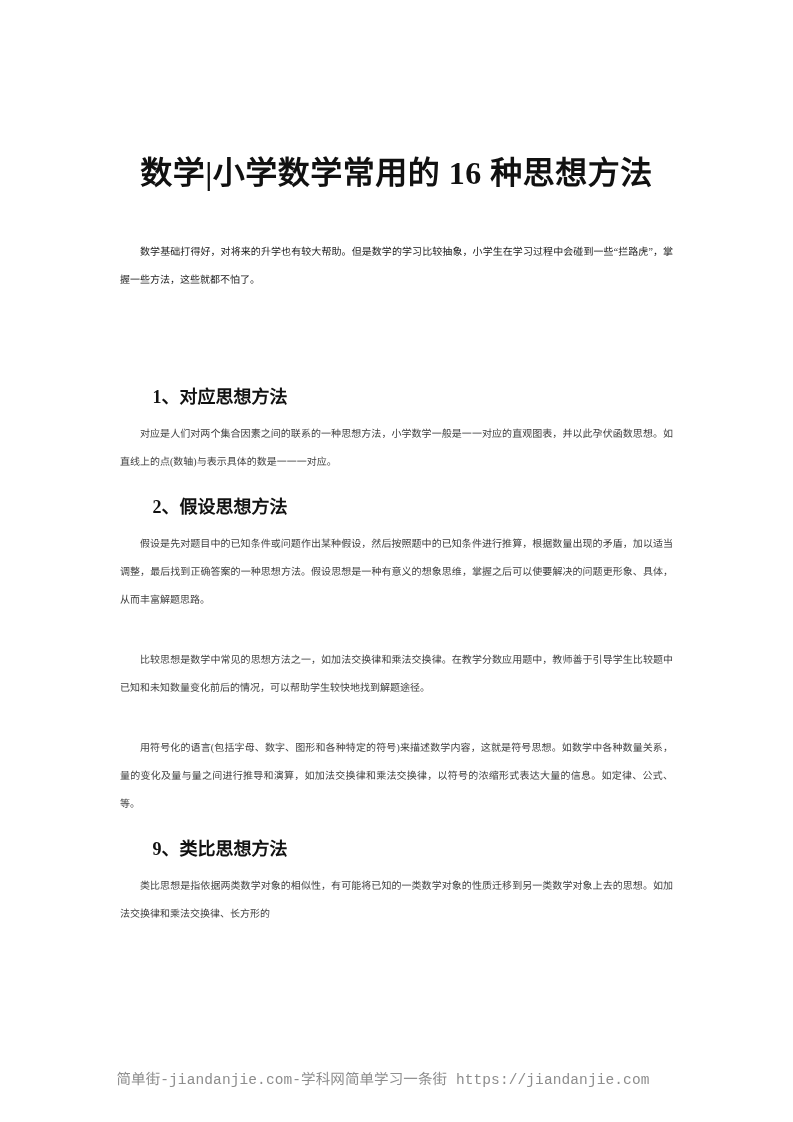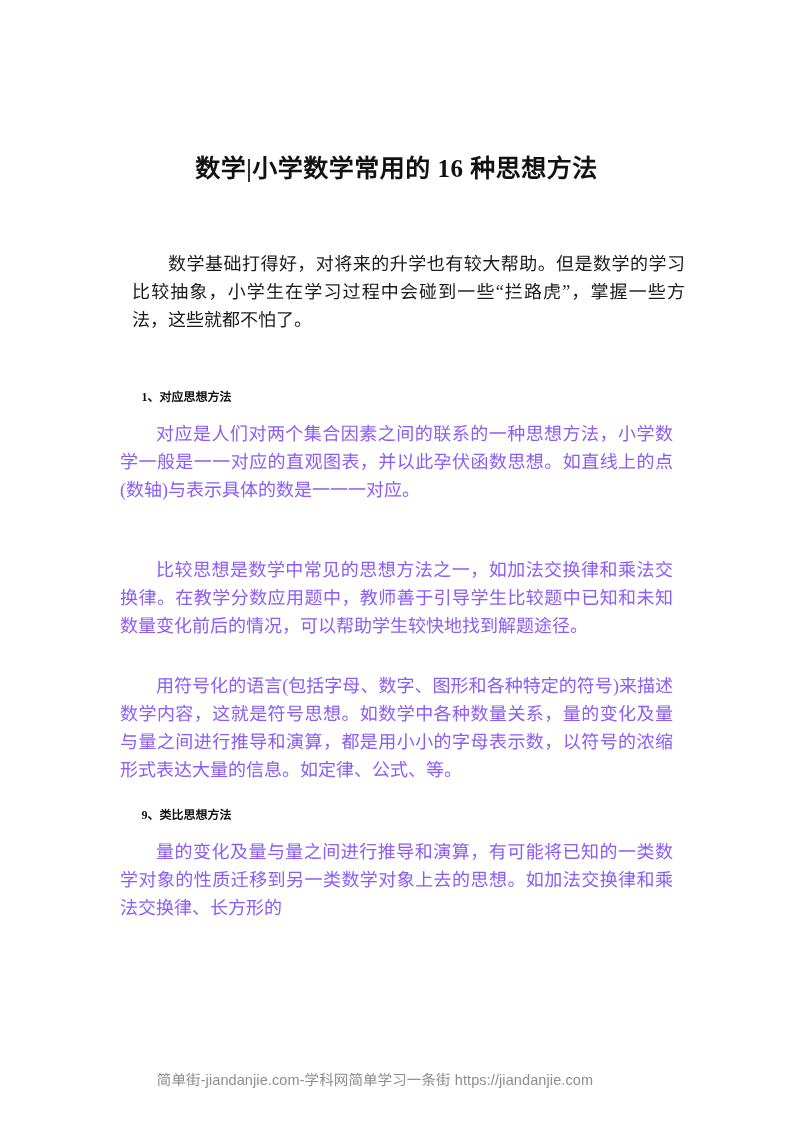--- a/index.html
+++ b/index.html
@@ -34,36 +34,36 @@
 
   
   .doc-title {
     margin: 0;
     padding: 0;
     position: absolute;
     left: -120px;
     top: 154px;
     width: 793px;
     text-align: center;
-    font-size: 25px;
+    font-size: 32px;
     font-weight: bold;
     letter-spacing: 0.5px;
     line-height: 1.2;
     color: #111111;
     font-family: "Liberation Serif", "DejaVu Serif", serif;
   }
 
   
   .intro {
     position: absolute;
     left: 0;
     top: 238px;
     width: 553px;
-    margin: 12px;
-    font-size: 18px;
+    margin: 0;
+    font-size: 10px;
     line-height: 28px;
     text-align: justify;
     text-indent: 2em;
     text-justify: inter-ideograph;
     color: #1a1a1a;
   }
 
   
   .sections {
     position: absolute;
@@ -73,49 +73,49 @@
   }
 
   .section {
     margin: 0;
     padding: 0;
   }
 
   .section-heading {
     margin: 0;
     padding: 0;
-    font-size: 12px;
+    font-size: 18px;
     font-weight: bold;
     line-height: 22px;
     text-indent: 1.8em;
     color: #111111;
   }
 
   .section-body {
     margin: 0;
     padding: 0;
-    font-size: 18px;
+    font-size: 10px;
     line-height: 28px;
     text-align: justify;
     text-justify: inter-ideograph;
     text-indent: 2em;
-    color: #8b5cf6;
+    color: #404040;
   }
 
   .sec-gap-1 { height: 12px; }
   .sec-gap-2 { height: 20px; }
 
   
   .footer {
     position: absolute;
-    left: 8px;
+    left: 16px;
     top: 1069px;
     width: 734px;
     text-align: center;
-    font-family: Liberation Sans, sans-serif;
+    font-family: Liberation Mono, monospace;
     font-size: 14.5px;
     line-height: 22px;
     color: #8d8d8d;
     letter-spacing: 0.1px;
   }
 </style>
 </head>
 <body>
 
 <div class="page">
@@ -129,41 +129,46 @@
     <div class="sections">
 
       <div class="section">
         <h2 class="section-heading">1、对应思想方法</h2>
         <div class="sec-gap-1"></div>
         <p class="section-body">对应是人们对两个集合因素之间的联系的一种思想方法，小学数学一般是一一对应的直观图表，并以此孕伏函数思想。如直线上的点(数轴)与表示具体的数是一一一对应。</p>
       </div>
 
       <div class="sec-gap-2"></div>
 
+      <div class="section">
+        <h2 class="section-heading">2、假设思想方法</h2>
+        <div class="sec-gap-1"></div>
+        <p class="section-body">假设是先对题目中的已知条件或问题作出某种假设，然后按照题中的已知条件进行推算，根据数量出现的矛盾，加以适当调整，最后找到正确答案的一种思想方法。假设思想是一种有意义的想象思维，掌握之后可以使要解决的问题更形象、具体，从而丰富解题思路。</p>
+      </div>
 
       <div class="sec-gap-2"></div>
 
       <div class="section">
         <div class="sec-gap-1"></div>
         <p class="section-body">比较思想是数学中常见的思想方法之一，如加法交换律和乘法交换律。在教学分数应用题中，教师善于引导学生比较题中已知和未知数量变化前后的情况，可以帮助学生较快地找到解题途径。</p>
       </div>
 
       <div class="sec-gap-2"></div>
 
       <div class="section">
         <div class="sec-gap-1"></div>
-        <p class="section-body">用符号化的语言(包括字母、数字、图形和各种特定的符号)来描述数学内容，这就是符号思想。如数学中各种数量关系，量的变化及量与量之间进行推导和演算，都是用小小的字母表示数，以符号的浓缩形式表达大量的信息。如定律、公式、等。</p>
+        <p class="section-body">用符号化的语言(包括字母、数字、图形和各种特定的符号)来描述数学内容，这就是符号思想。如数学中各种数量关系，量的变化及量与量之间进行推导和演算，如加法交换律和乘法交换律，以符号的浓缩形式表达大量的信息。如定律、公式、等。</p>
       </div>
 
       <div class="sec-gap-2"></div>
 
       <div class="section">
         <h2 class="section-heading">9、类比思想方法</h2>
         <div class="sec-gap-1"></div>
-        <p class="section-body">量的变化及量与量之间进行推导和演算，有可能将已知的一类数学对象的性质迁移到另一类数学对象上去的思想。如加法交换律和乘法交换律、长方形的</p>
+        <p class="section-body">类比思想是指依据两类数学对象的相似性，有可能将已知的一类数学对象的性质迁移到另一类数学对象上去的思想。如加法交换律和乘法交换律、长方形的</p>
       </div>
 
     </div>
 
   </div>
 
   <div class="footer">简单街-jiandanjie.com-学科网简单学习一条街 https://jiandanjie.com</div>
 
 </div>
 

